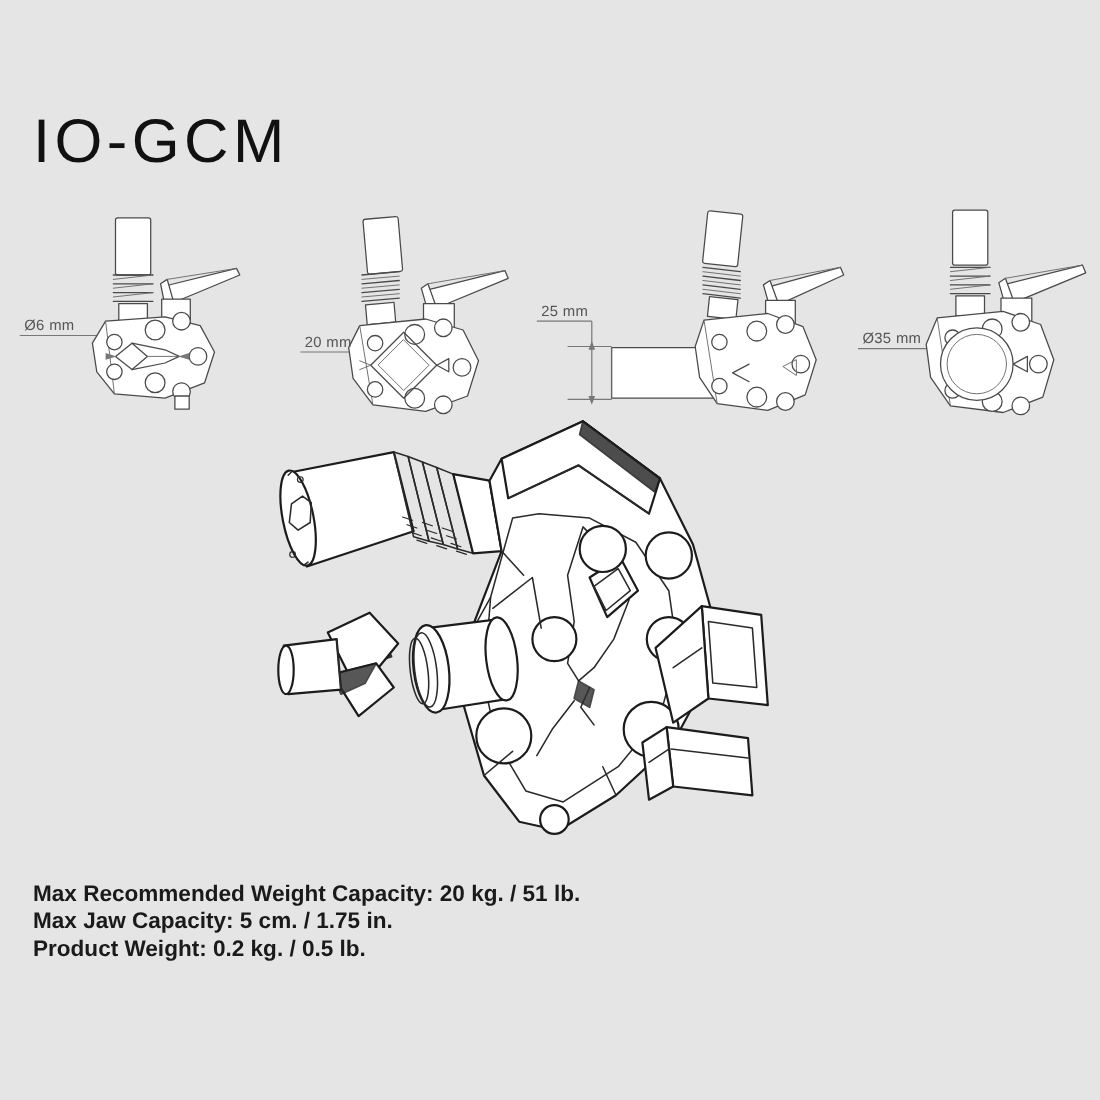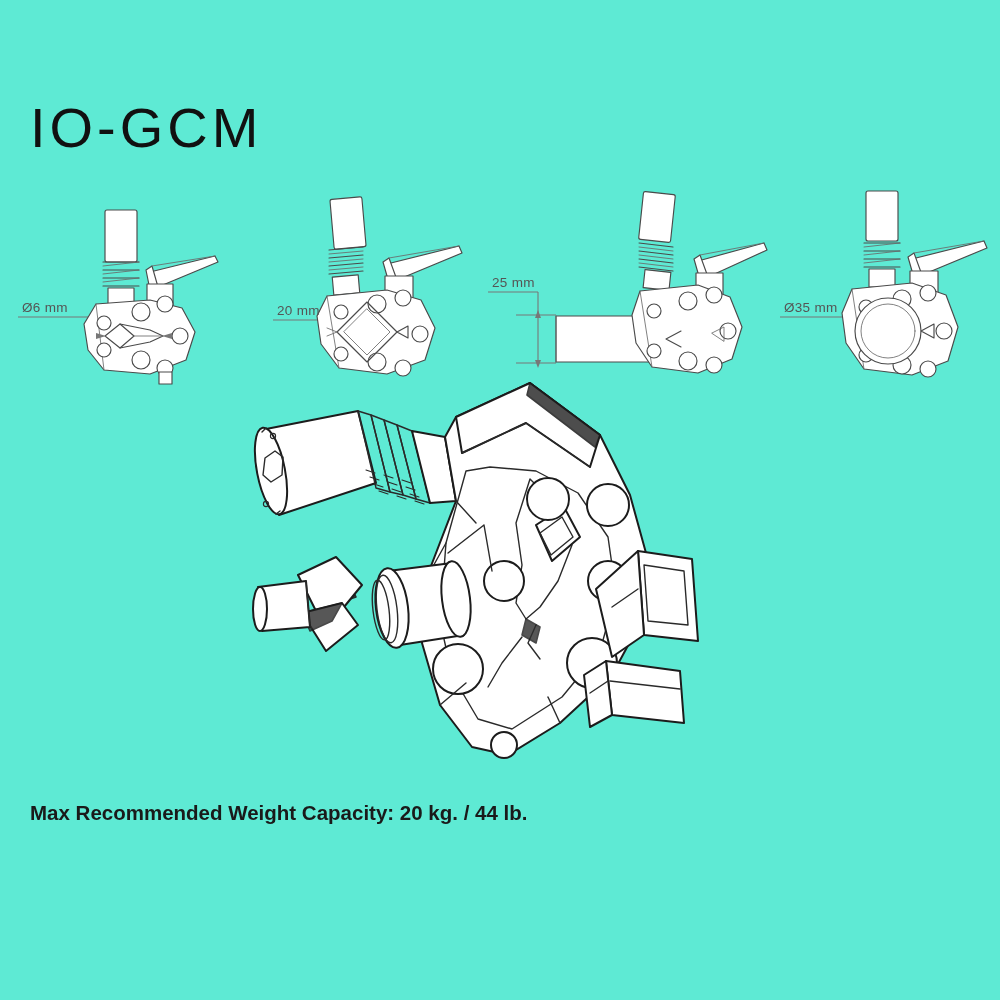--- a/index.html
+++ b/index.html
@@ -5,21 +5,21 @@
 <style>
   html, body {
     margin: 0;
     padding: 0;
     background: #ffffff;
   }
   #page {
     position: relative;
     width: 1000px;
     height: 1000px;
-    background: #5eead4;
+    background: #e5e5e5;
     overflow: hidden;
     font-family: "Liberation Sans", sans-serif;
   }
 
   
   #product-title {
     position: absolute;
     left: 30px;
     top: 100px;
     font-family: "Liberation Sans", sans-serif;
@@ -71,21 +71,21 @@
   .m-h { fill: none; stroke: #2a2a2a; stroke-width: 1.1; stroke-linecap: round; }
   .m-dark { fill: #2e2e2e; stroke: #1c1c1c; stroke-width: 1.6; stroke-linejoin: round; }
 </style>
 </head>
 <body>
 
 <div id="page">
 
   <div id="product-title">IO-GCM</div>
 
-  <div class="fig" style="left:0px; top:192px; width:250px; height:200px;">
+  <div class="fig" style="left:0px; top:180px; width:250px; height:200px;">
     <svg width="250" height="200" viewBox="0 0 250 200">
 
       <g>
         <line class="dim" x1="18" y1="125" x2="135" y2="125"></line>
       </g>
 
       <g>
         <rect class="ln-w" x="105" y="18" width="32" height="52" rx="2"></rect>
         <path class="ln" d="M103 70 h36 M103 78 h36 M103 86 h36 M103 94 h36"></path>
         <path class="ln-t" d="M103 74 L139 70 M103 82 L139 78 M103 90 L139 86"></path>
@@ -388,16 +388,18 @@
         <path class="m-w" d="M366 286 L440 296 L444 348 L372 340 Z"></path>
         <path class="m-t" d="M370 306 L440 314"></path>
         <path class="m-w" d="M344 300 L366 286 L372 340 L350 352 Z"></path>
         <path class="m-t" d="M350 318 L368 306"></path>
       </g>
 
     </svg>
   </div>
 
   <div id="spec-block">
-    <div class="spec-line">Max Recommended Weight Capacity: 20 kg. / 44 lb.</div>
+    <div class="spec-line">Max Recommended Weight Capacity: 20 kg. / 51 lb.</div>
+    <div class="spec-line">Max Jaw Capacity: 5 cm. / 1.75 in.</div>
+    <div class="spec-line">Product Weight: 0.2 kg. / 0.5 lb.</div>
   </div>
 
 </div>
 
 </body></html>

